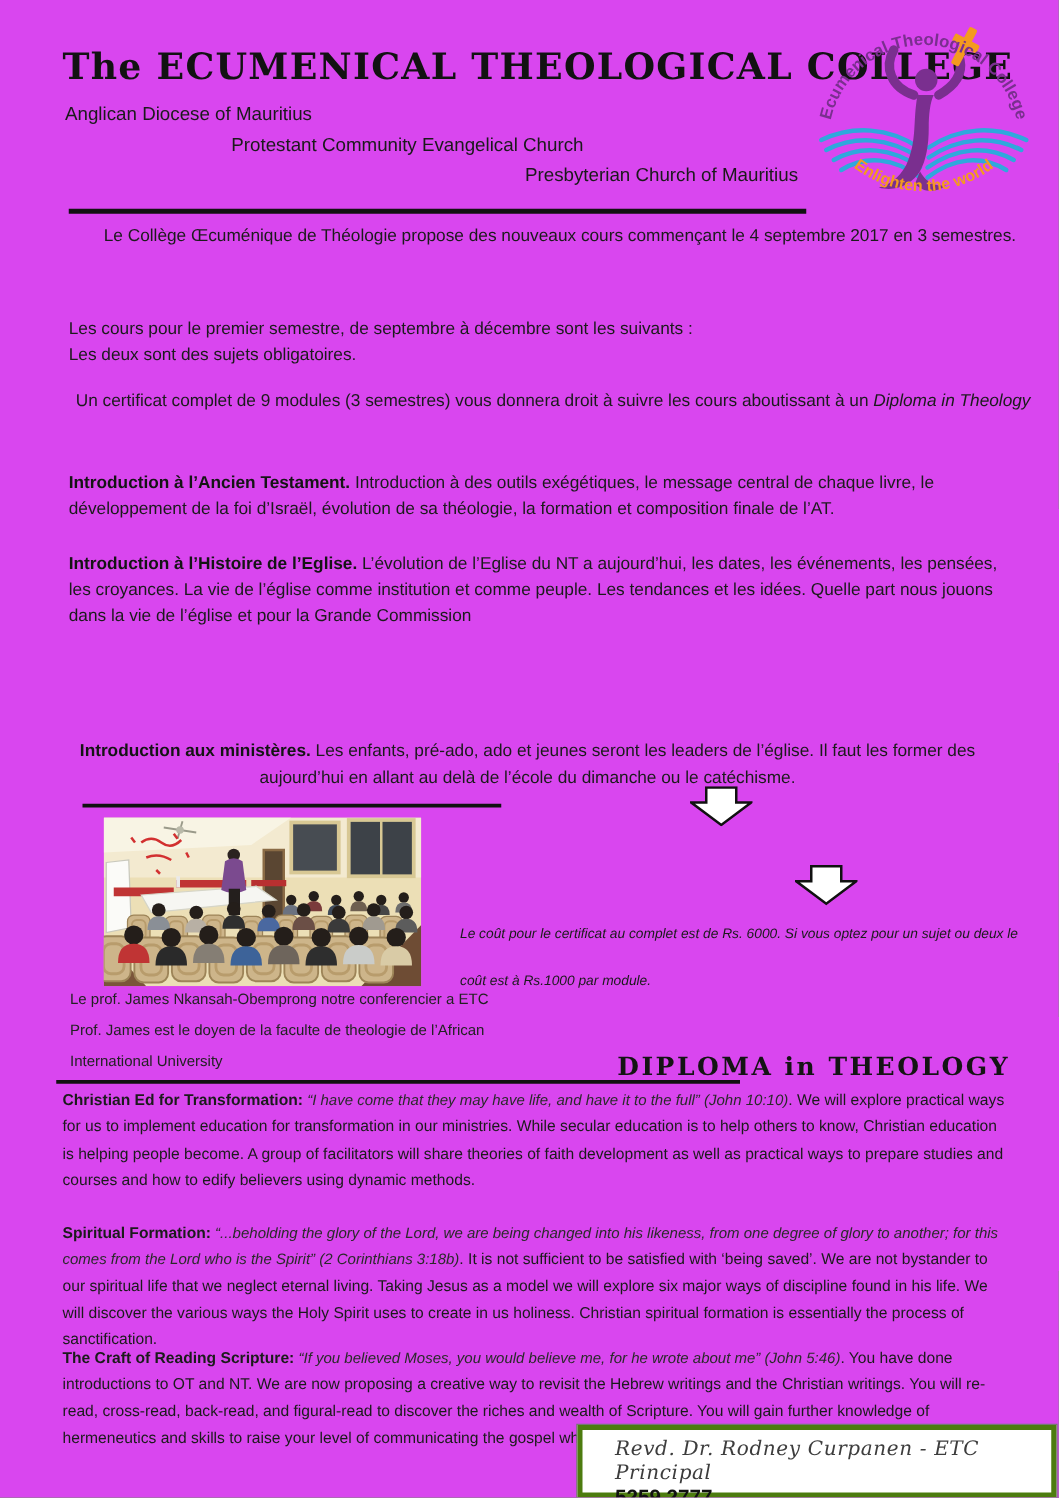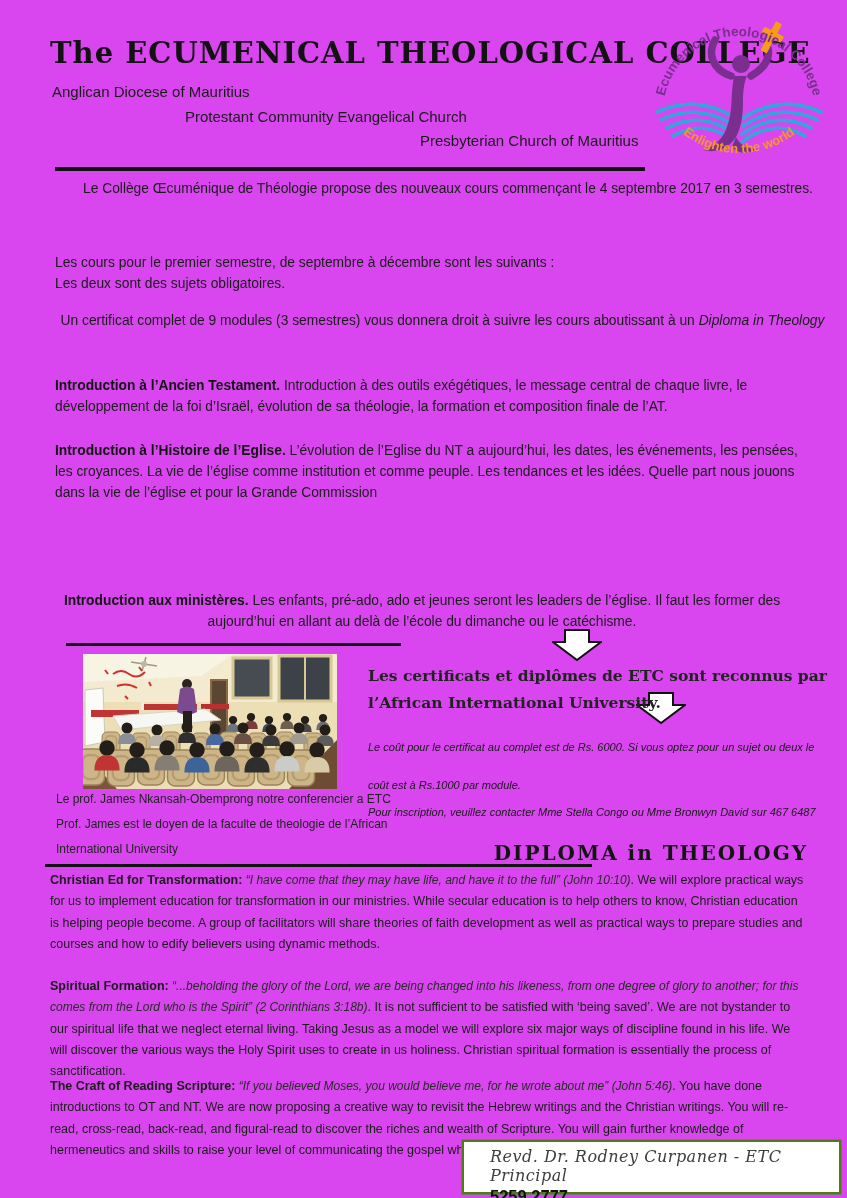--- a/index.html
+++ b/index.html
@@ -15,21 +15,21 @@
   .et{display:inline-block;margin:0 13px;}
   .caption{font-size:12px;color:#222;}
   .serif-note{font-family:"DejaVu Serif",serif;font-weight:600;font-size:15.5px;
               line-height:27px;color:#222;}
   .mid-sans{font-size:11px;line-height:38px;color:#1a1a1a;font-style:italic;}
   .diploma-head{font-family:"DejaVu Serif",serif;font-weight:bold;font-size:20px;
                 letter-spacing:2px;color:#141414;}
   .sect{font-size:12.5px;line-height:21.3px;color:#1b1b1b;width:757px;left:50px;}
   .sect b{font-weight:700;}
   .sect i{font-style:italic;font-size:12px;color:#2a2a2a;}
-  .footer-box{left:462px;top:1140px;width:375px;height:50px;border:2px solid #4d7c0f;
+  .footer-box{left:462px;top:1140px;width:375px;height:50px;border:4px solid #4d7c0f;
               box-shadow:0 0 0 1px #777;background:#fff;}
   .fname{font-family:"DejaVu Serif",serif;font-style:italic;font-size:16px;
          letter-spacing:.5px;color:#3d3d3d;padding:5px 0 0 26px;}
   .fphone{font-weight:bold;font-size:16.5px;padding:2px 0 0 26px;color:#111;}
   .photo{left:83px;top:654px;width:254px;height:135px;}
   svg{display:block;}
 </style>
 </head>
 <body>
 
@@ -210,23 +210,21 @@
     <svg width="50" height="32" viewBox="0 0 50 32">
       <polygon points="13,1 37,1 37,13 49,13 25,31 1,13 13,13" fill="#ffffff" stroke="#111" stroke-width="2"></polygon>
     </svg>
   </div>
   <div class="abs" style="left:636px;top:691px;">
     <svg width="50" height="34" viewBox="0 0 50 32">
       <polygon points="13,1 37,1 37,13 49,13 25,31 1,13 13,13" fill="#ffffff" stroke="#111" stroke-width="2"></polygon>
     </svg>
   </div>
 
-  <div class="abs serif-note" style="left:368px;top:662px;width:470px;">Les certificats et diplômes de ETC sont reconnus par l’African International University.</div>
   <div class="abs mid-sans" style="left:368px;top:728px;width:462px;">Le coût pour le certificat au complet est de Rs. 6000. Si vous optez pour un sujet ou deux le coût est à Rs.1000 par module.</div>
-  <div class="abs mid-sans" style="left:368px;top:793px;width:462px;">Pour inscription, veuillez contacter Mme Stella Congo ou Mme Bronwyn David sur 467 6487</div>
 
   <div class="abs diploma-head" style="right:39px;top:841px;">DIPLOMA in THEOLOGY</div>
   <div class="abs rule" style="left:45px;top:864px;width:547px;"></div>
 
   <div class="abs sect" style="top:870px;">
     <b>Christian Ed for Transformation:</b><i> “I have come that they may have life, and have it to the full” (John 10:10)</i><span>. We will explore practical ways for us to implement education for transformation in our ministries. While secular education is to help others to know, Christian education is helping people become. A group of facilitators will share theories of faith development as well as practical ways to prepare studies and courses and how to edify believers using dynamic methods.</span>
   </div>
   <div class="abs sect" style="top:976px;">
     <b>Spiritual Formation:</b><i> “...beholding the glory of the Lord, we are being changed into his likeness, from one degree of glory to another; for this comes from the Lord who is the Spirit” (2 Corinthians 3:18b)</i><span>. It is not sufficient to be satisfied with ‘being saved’. We are not bystander to our spiritual life that we neglect eternal living. Taking Jesus as a model we will explore six major ways of discipline found in his life. We will discover the various ways the Holy Spirit uses to create in us holiness. Christian spiritual formation is essentially the process of sanctification.</span>
   </div>

